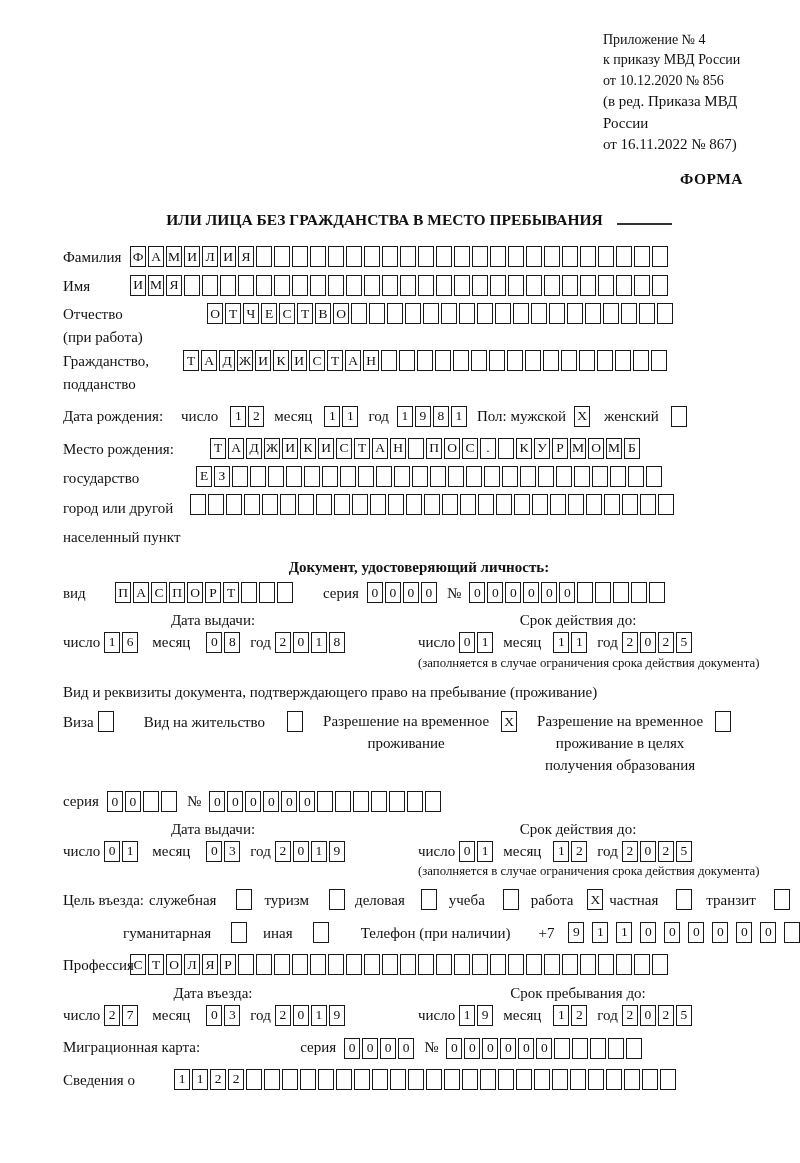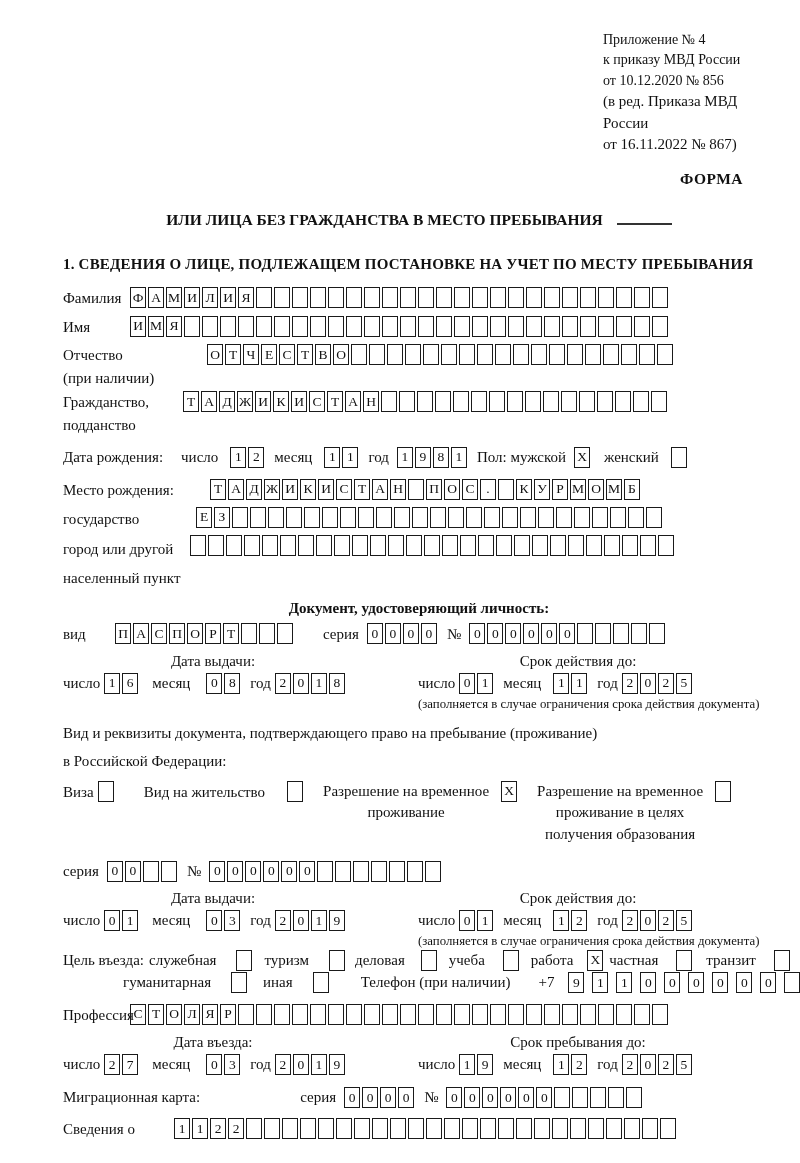--- a/index.html
+++ b/index.html
@@ -43,21 +43,21 @@
   .col2 { flex:1; }
   .col-head { text-align:center; font-size:15px; }
   .col1 .col-head { width:300px; }
   .col2 .col-head { width:320px; }
   .date-line { display:flex; align-items:center; margin-top:2px; }
   .date-line .lbl { margin-right:4px; }
   .note { font-size:12.8px; margin-top:2px; white-space:nowrap; }
 
   .chk-item { display:flex; align-items:flex-start; }
   .chk-lbl-multi { text-align:center; font-size:15px; line-height:1.45; }
-  .purpose-line { display:flex; align-items:center; }
+  .purpose-line { display:flex; align-items:flex-start; margin-top:10px; }
   .purpose-line .box { margin-left:6px; }
   .mt10 { margin-top:10px; } .mt14 { margin-top:14px; }
 </style>
 </head>
 <body>
 
 <div class="page">
 
   <div class="top-right">
     <div>Приложение № 4</div>
@@ -67,21 +67,20 @@
     <div class="ed">от 16.11.2022 № 867)</div>
   </div>
   <div class="forma">ФОРМА</div>
 
   <div class="title">
     <div>
       <span>ИЛИ ЛИЦА БЕЗ ГРАЖДАНСТВА В МЕСТО ПРЕБЫВАНИЯ</span><span class="blank"></span>
     </div>
   </div>
 
-  <div class="sec-head">1. СВЕДЕНИЯ О ЛИЦЕ, ПОДЛЕЖАЩЕМ ПОСТАНОВКЕ НА УЧЕТ ПО МЕСТУ ПРЕБЫВАНИЯ</div>
 
   <div class="row mt14">
     <div class="lbl w67">Фамилия</div>
     <div class="boxes">
         <span class="box">Ф</span>
         <span class="box">А</span>
         <span class="box">М</span>
         <span class="box">И</span>
         <span class="box">Л</span>
         <span class="box">И</span>
@@ -144,21 +143,21 @@
         <span class="box"></span>
         <span class="box"></span>
         <span class="box"></span>
         <span class="box"></span>
       </div>
   </div>
 
   <div class="row">
     <div class="w144">
       <div class="lbl">Отчество</div>
-      <div class="lbl">(при наличии)</div>
+      <div class="lbl">(при работа)</div>
     </div>
     <div class="boxes">
         <span class="box">О</span>
         <span class="box">Т</span>
         <span class="box">Ч</span>
         <span class="box">Е</span>
         <span class="box">С</span>
         <span class="box">Т</span>
         <span class="box">В</span>
         <span class="box">О</span>
@@ -443,21 +442,20 @@
             <span class="box">0</span>
             <span class="box">2</span>
             <span class="box">5</span>
           </span>
       </div>
       <div class="note">(заполняется в случае ограничения срока действия документа)</div>
     </div>
   </div>
 
   <div class="lbl mt10">Вид и реквизиты документа, подтверждающего право на пребывание (проживание)</div>
-  <div class="lbl" style="margin-top:6px;">в Российской Федерации:</div>
 
   <div class="row" style="margin-top:8px;">
     <div class="chk-item">
       <span class="lbl">Виза</span>
       <span class="boxes" style="margin-left:4px;">
           <span class="box"></span>
         </span>
     </div>
     <span class="gap28"></span>
     <div class="chk-item">

